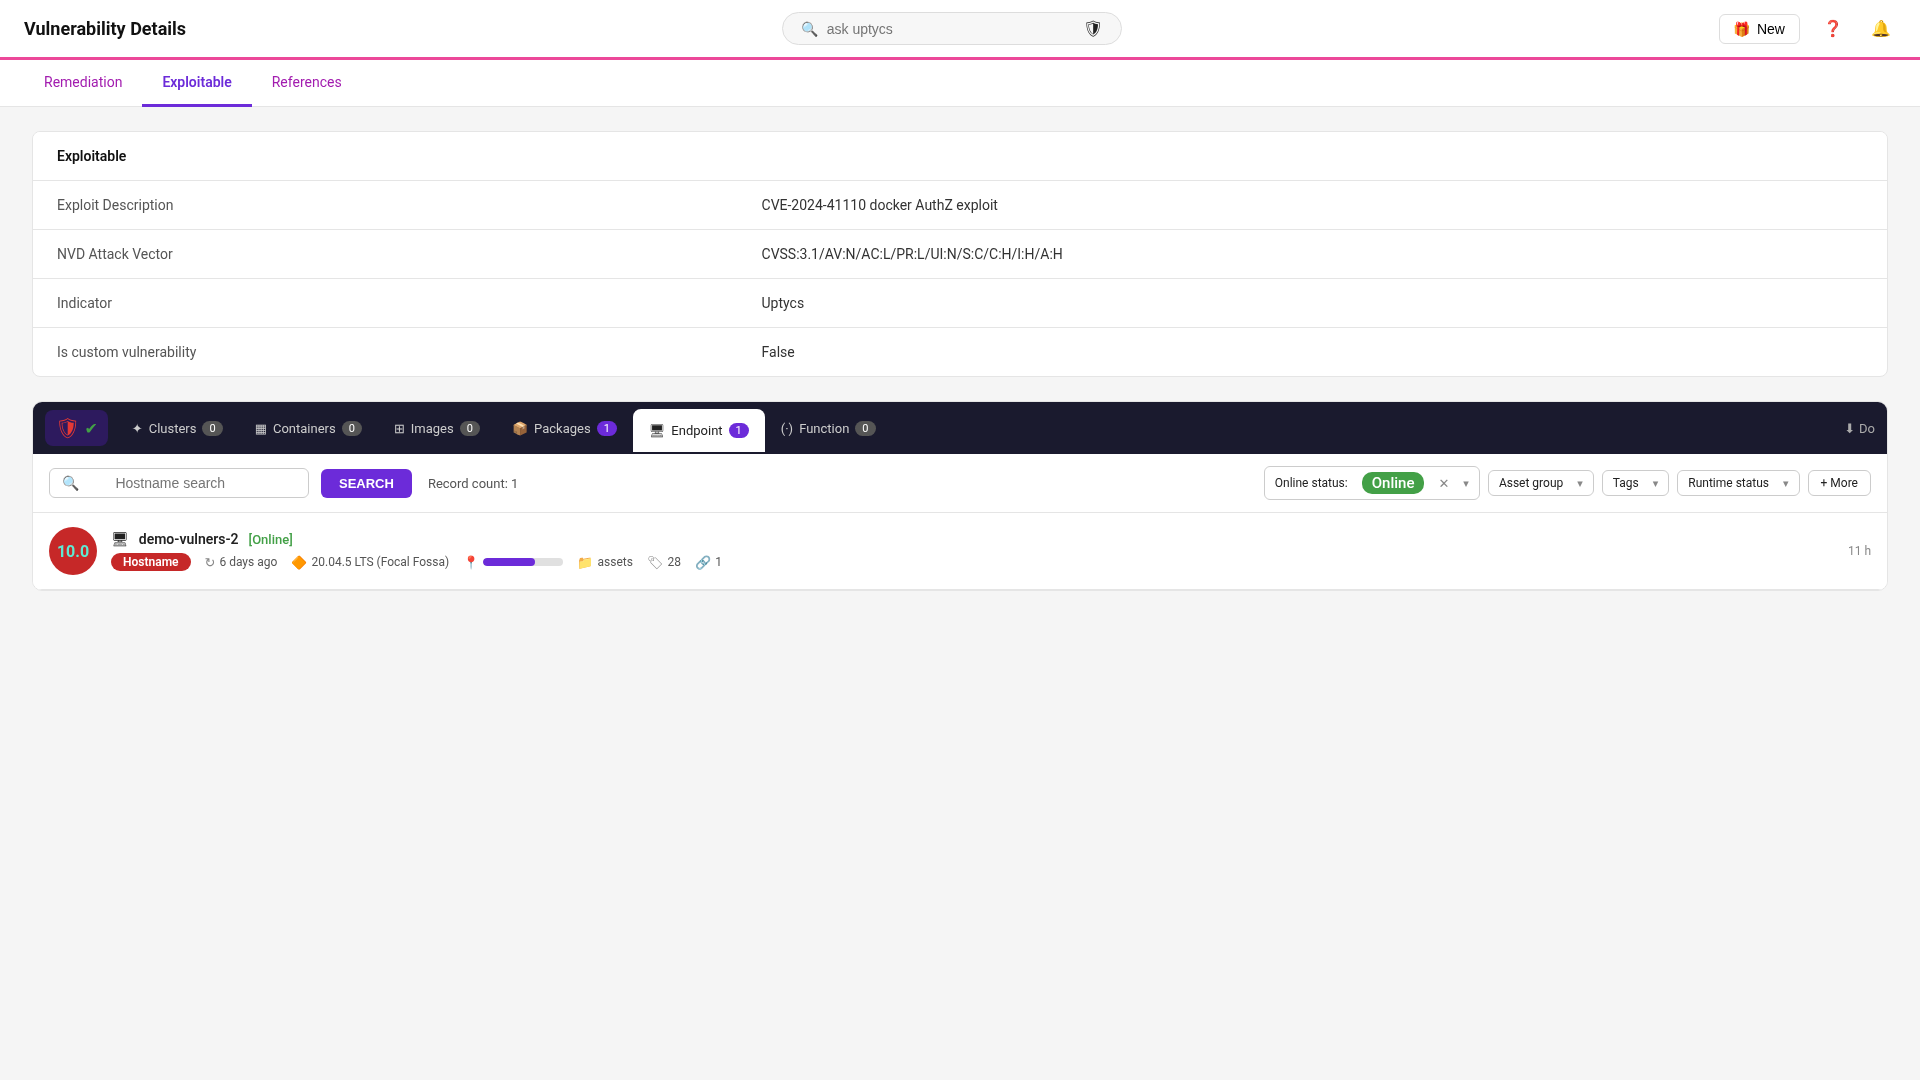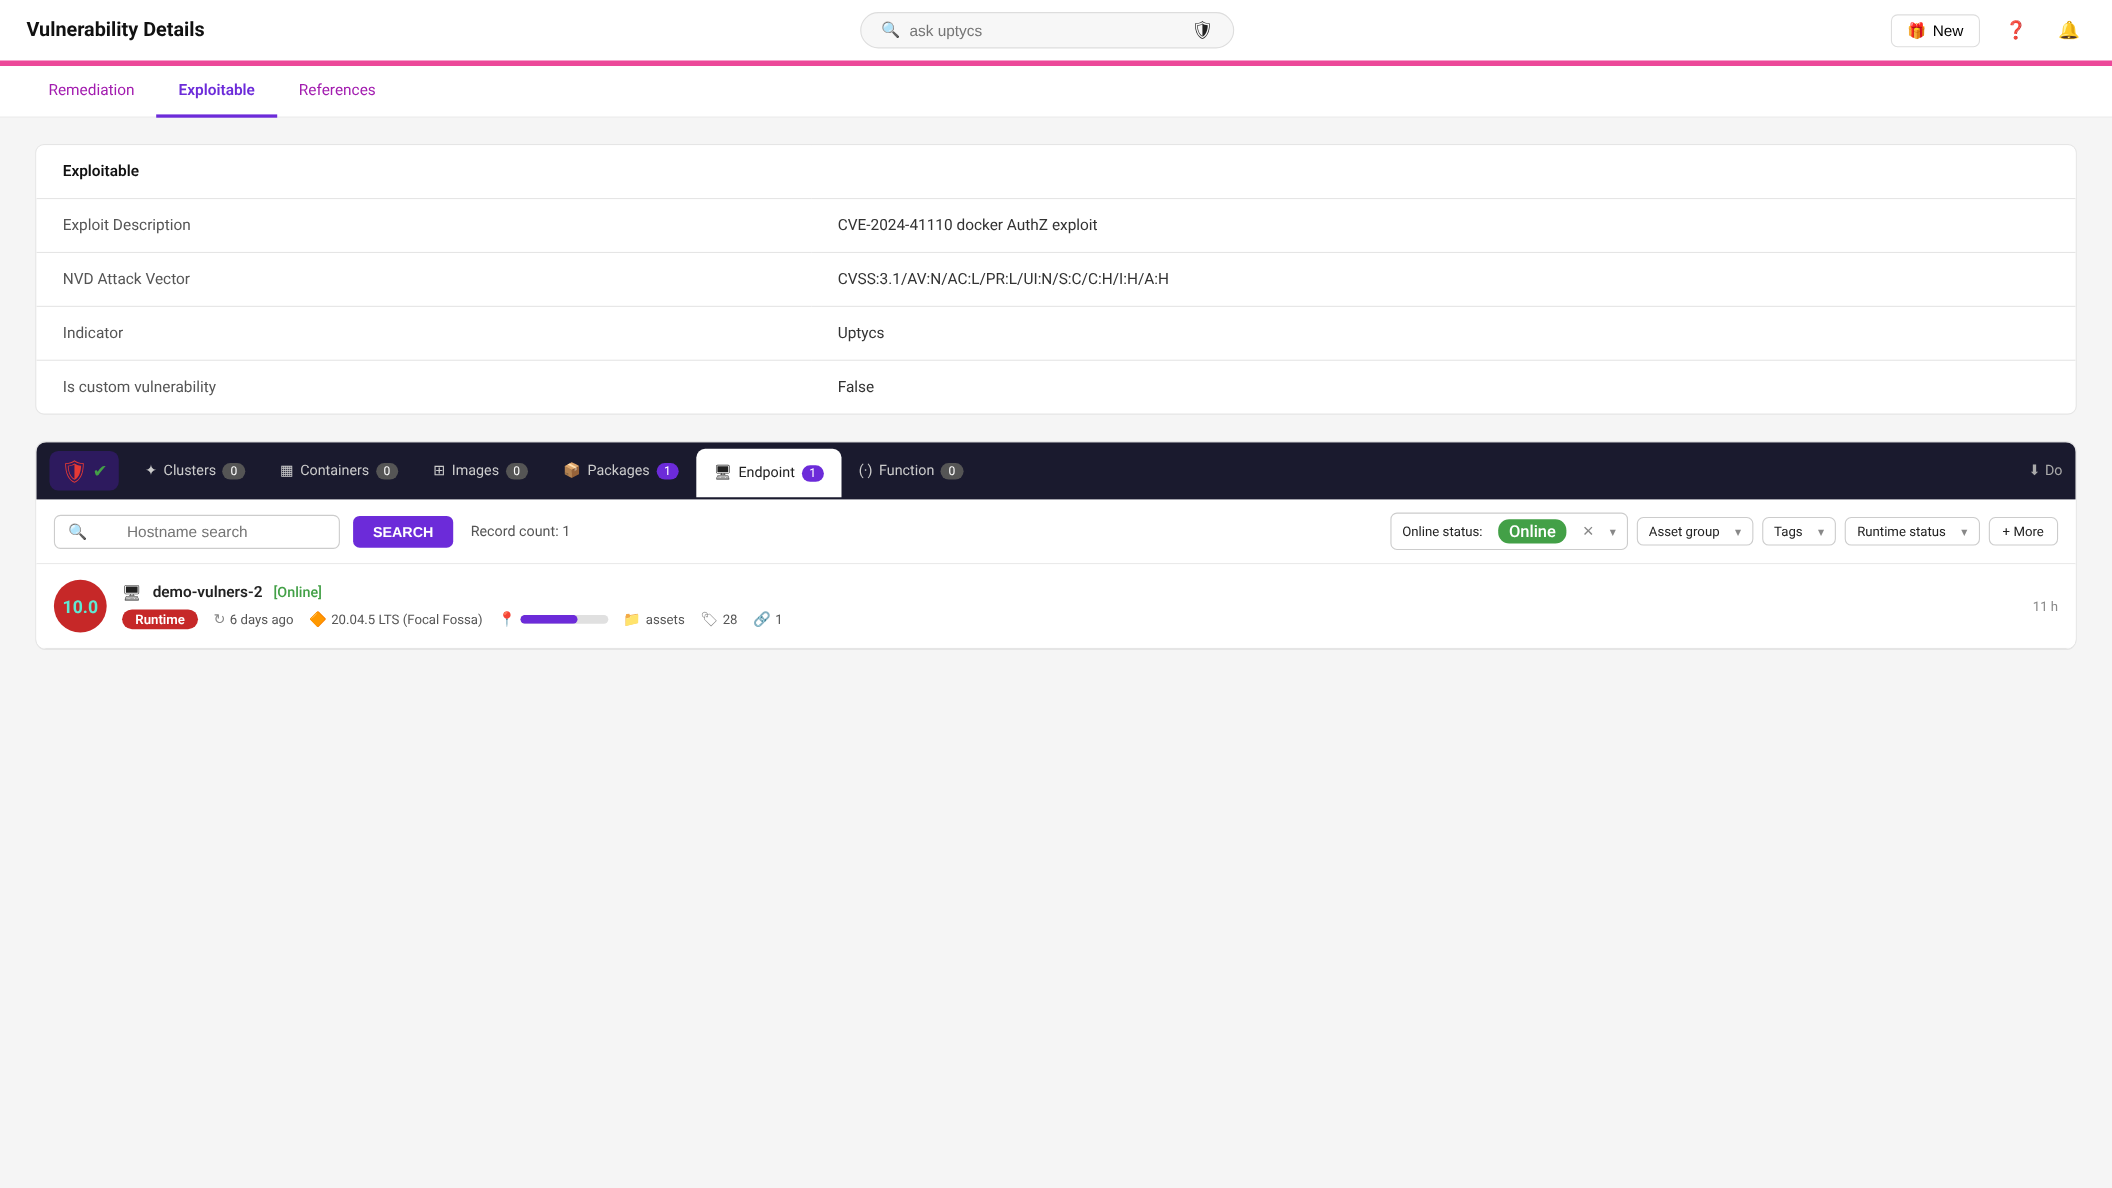--- a/index.html
+++ b/index.html
@@ -6,21 +6,21 @@
     body { font-family: -apple-system, BlinkMacSystemFont, 'Segoe UI', Roboto, sans-serif; background: #f5f5f5; color: #222; font-size: 14px; }
 
     
     .top-header {
       display: flex;
       align-items: center;
       justify-content: space-between;
       background: #fff;
       padding: 0 24px;
       height: 60px;
-      border-bottom: 5px solid #ec4899;
+      border-bottom: 3px solid #ec4899;
       position: relative;
     }
     .page-title {
       font-size: 18px;
       font-weight: 700;
       color: #111;
     }
     .search-bar {
       display: flex;
       align-items: center;
@@ -510,21 +510,21 @@
 
     <div class="endpoint-row">
       <div class="score-badge">10.0</div>
       <div class="endpoint-info">
         <div class="endpoint-top">
           <span>🖥</span>
           <span class="endpoint-name">demo-vulners-2</span>
           <span class="online-tag">[Online]</span>
         </div>
         <div class="endpoint-meta">
-          <span class="critical-badge">Runtime</span>
+          <span class="critical-badge">Hostname</span>
           <span class="meta-item">
             <span class="meta-icon">↻</span>
             <span>6 days ago</span>
           </span>
           <span class="meta-item">
             <span class="meta-icon">🔶</span>
             <span>20.04.5 LTS (Focal Fossa)</span>
           </span>
           <span class="meta-item">
             <span class="meta-icon">📍</span>

